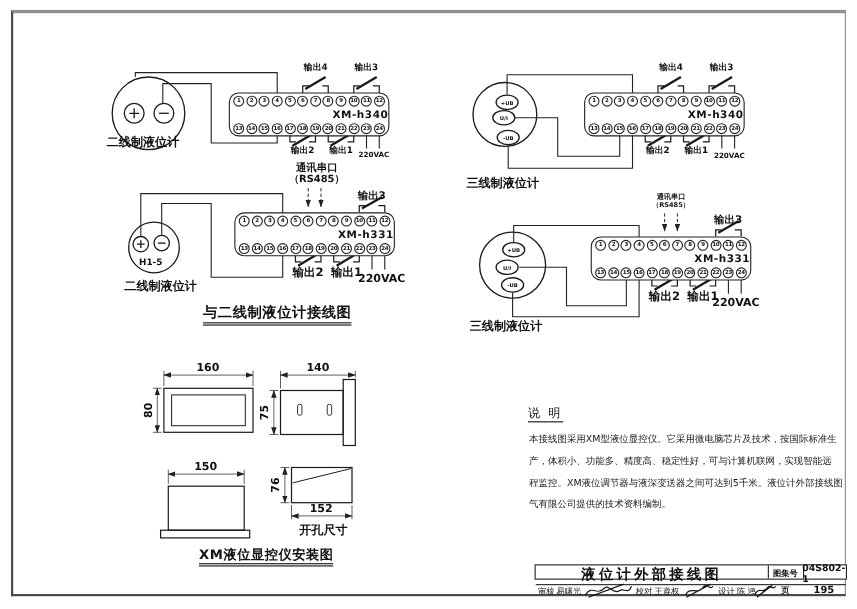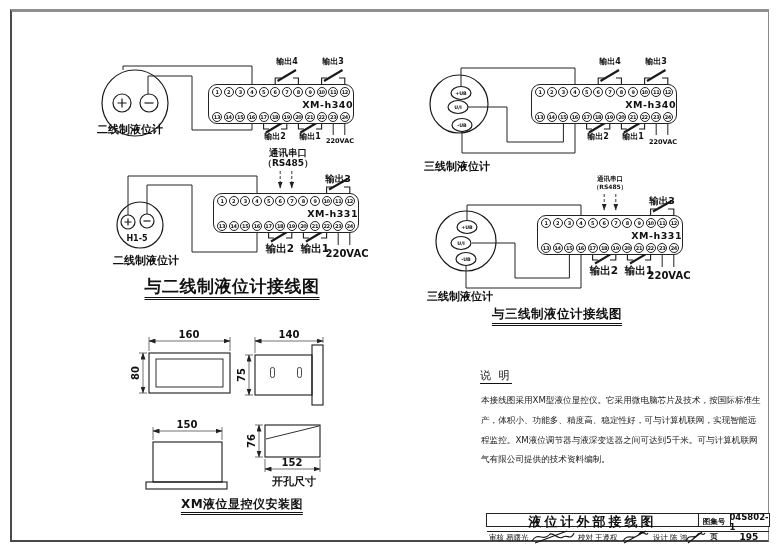--- a/index.html
+++ b/index.html
@@ -325,53 +325,52 @@
   <span class="lbl" style="left:130px;top:124px;font-size:11px;">二线制液位计</span>
 
   <span class="lbl" style="left:288px;top:148px;font-size:9.5px;">通讯串口</span>
   <span class="lbl" style="left:288px;top:159px;font-size:9px;">（RS485）</span>
 
   <span class="lbl" style="left:338px;top:174px;font-size:9.5px;">输出3</span>
   <span class="lbl" style="left:280px;top:243px;font-size:10.5px;">输出2</span>
   <span class="lbl" style="left:315px;top:243px;font-size:10.5px;">输出1</span>
   <span class="lbl" style="left:347px;top:249px;font-size:10px;">220VAC</span>
   <span class="lbl" style="left:146px;top:255px;font-size:11px;">二线制液位计</span>
-  <span class="lbl dbl" style="left:232px;top:278px;font-size:17px;letter-spacing:0.5px;">与二线制液位计接线图</span>
+  <span class="lbl dbl" style="left:252px;top:278px;font-size:13px;letter-spacing:0.5px;">与二线制液位计接线图</span>
 
   <span class="lbl" style="left:610px;top:58px;font-size:8px;">输出4</span>
   <span class="lbl" style="left:656px;top:58px;font-size:8px;">输出3</span>
   <span class="lbl" style="left:598px;top:133px;font-size:8px;">输出2</span>
   <span class="lbl" style="left:633px;top:133px;font-size:8px;">输出1</span>
   <span class="lbl" style="left:663px;top:139px;font-size:6.5px;">220VAC</span>
   <span class="lbl" style="left:457px;top:161px;font-size:11px;">三线制液位计</span>
 
   <span class="lbl" style="left:610px;top:176px;font-size:6.5px;">通讯串口</span>
   <span class="lbl" style="left:610px;top:184px;font-size:6px;">（RS485）</span>
 
   <span class="lbl" style="left:662px;top:196px;font-size:9.5px;">输出3</span>
   <span class="lbl" style="left:604px;top:265px;font-size:10.5px;">输出2</span>
   <span class="lbl" style="left:639px;top:265px;font-size:10.5px;">输出1</span>
   <span class="lbl" style="left:669px;top:271px;font-size:10px;">220VAC</span>
   <span class="lbl" style="left:460px;top:291px;font-size:11px;">三线制液位计</span>
-  <span class="lbl dbl" style="left:557px;top:308px;font-size:12.5px;letter-spacing:0.5px;">与三线制液位计接线图</span>
 
   <span class="lbl" style="left:189px;top:330px;font-size:10px;">160</span>
   <span class="vlbl" style="left:136px;top:373px;font-size:10px;">80</span>
   <span class="lbl" style="left:289px;top:330px;font-size:10px;">140</span>
   <span class="vlbl" style="left:242px;top:375px;font-size:10px;">75</span>
   <span class="lbl" style="left:187px;top:420px;font-size:10px;">150</span>
   <span class="vlbl" style="left:252px;top:441px;font-size:10px;">76</span>
   <span class="lbl" style="left:292px;top:458px;font-size:10px;">152</span>
   <span class="lbl" style="left:294px;top:476px;font-size:11px;">开孔尺寸</span>
   <span class="lbl dbl" style="left:242px;top:498px;font-size:12px;letter-spacing:0.5px;">XM液位显控仪安装图</span>
 
   <span class="lbl-l" style="left:480px;top:370px;font-size:11px;letter-spacing:2px;border-bottom:1.3px solid #111;padding-bottom:2px;">说  明</span>
   <span class="note-line" style="left:481px;top:396px;">本接线图采用XM型液位显控仪。它采用微电脑芯片及技术，按国际标准生</span>
   <span class="note-line" style="left:481px;top:416px;">产，体积小、功能多、精度高、稳定性好，可与计算机联网，实现智能远</span>
-  <span class="note-line" style="left:481px;top:435.5px;">程监控。XM液位调节器与液深变送器之间可达到5千米。可与计算机联网</span>
+  <span class="note-line" style="left:481px;top:435.5px;">程监控。XM液位调节器与液深变送器之间可达到5千米。液位计外部接线图</span>
   <span class="note-line" style="left:481px;top:455px;">气有限公司提供的技术资料编制。</span>
 
   <div class="tb">
     <div class="vdiv" style="left:211px;"></div>
     <div class="vdiv" style="left:243px;"></div>
     <div class="hdiv" style="top:16.5px;"></div>
     <div class="cell" style="left:0;top:0;width:211px;height:16.5px;font-size:13px;font-weight:bold;letter-spacing:3px;">液位计外部接线图</div>
     <div class="cell" style="left:211px;top:0;width:32px;height:16.5px;font-size:7.5px;font-weight:bold;">图集号</div>
     <div class="cell" style="left:243px;top:0;width:38px;height:16.5px;font-size:8.5px;font-weight:bold;">04S802-1</div>
     <div class="cell" style="left:211px;top:17.5px;width:32px;height:10.5px;font-size:7.5px;font-weight:bold;">页</div>

